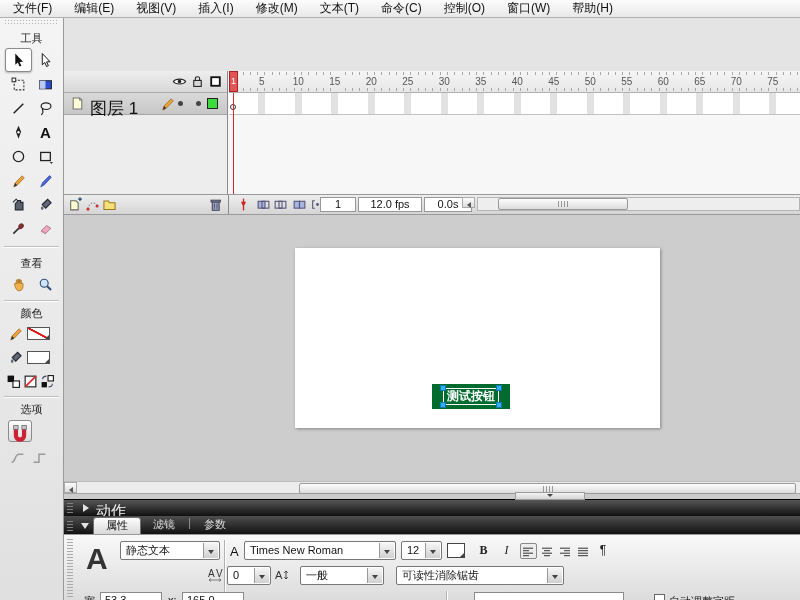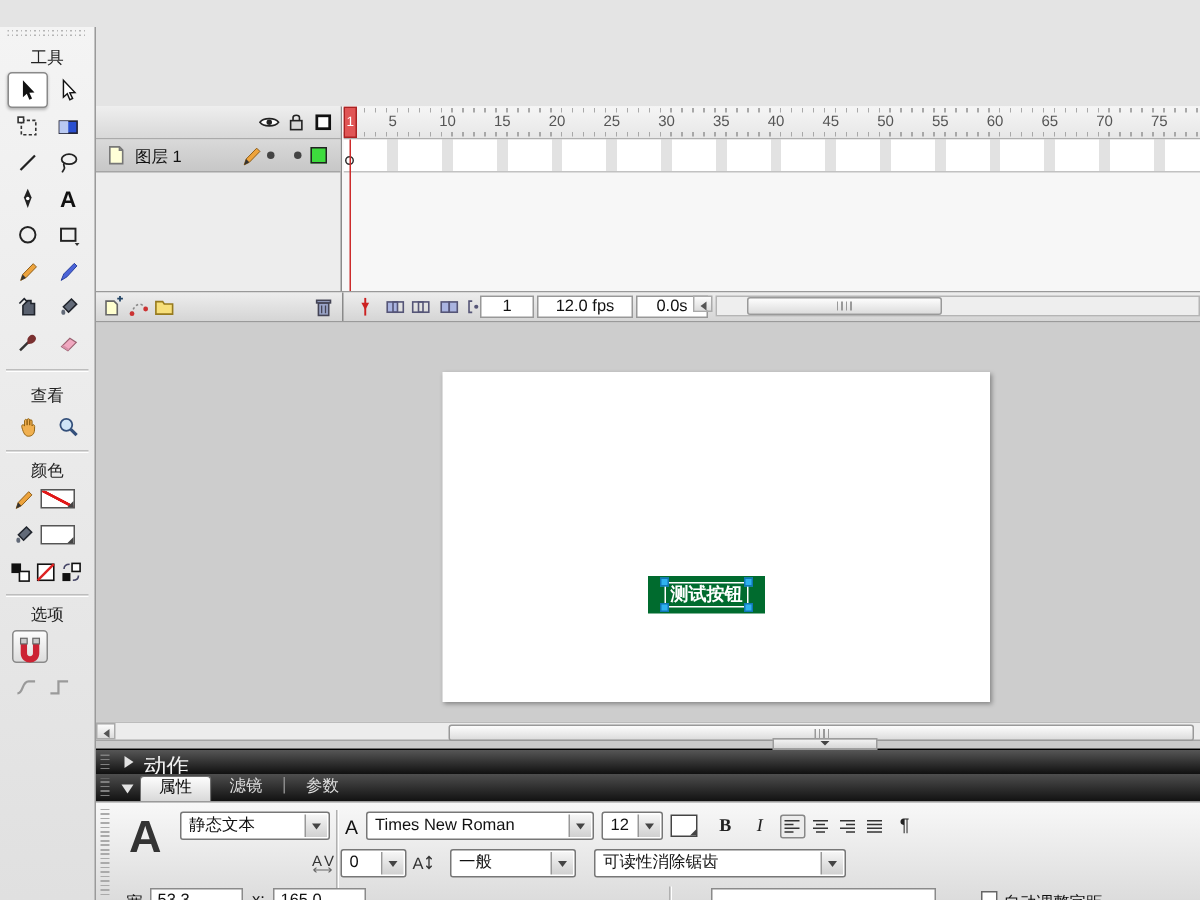--- a/index.html
+++ b/index.html
@@ -38,21 +38,21 @@
   .ebar-sep{position:absolute;top:3px;width:1px;height:16px;background:#b2b2b2;box-shadow:1px 0 0 #fff}
   .ebar-icon{position:absolute;top:4px;width:16px;height:15px}
   #scene-label{position:absolute;left:124px;top:5px;font-size:11px;color:#111}
   
   #timeline{position:absolute;top:53px;left:0;right:0;height:124px;background:#f7f7f7;border-bottom:1px solid #999}
   #tl-left{position:absolute;left:0;top:0;width:164px;height:100%;background:#ededed;border-right:1px solid #8a8a8a}
   #tl-head{position:relative;height:22px;background:linear-gradient(#eee,#d8d8d8);border-bottom:1px solid #aaa}
   #tl-head .icon{position:absolute;top:3px;width:16px;height:16px}
   #layer-row{position:absolute;top:22px;left:0;right:0;height:22px;background:linear-gradient(#d9d9d9,#c7c7c7);border-bottom:1px solid #a5a5a5}
   #layer-row .icon{position:absolute;top:3px;width:16px;height:16px}
-  #layer-name{position:absolute;left:26px;top:4px;font-size:11px;color:#111}
+  #layer-name{position:absolute;left:26px;top:4px;font-size:17px;color:#111}
   .layer-dot{position:absolute;top:8px;width:5px;height:5px;border-radius:50%;background:#444}
   #layer-outline-swatch{position:absolute;left:143px;top:5px;width:11px;height:11px;border:1px solid #222}
   #tl-frames{position:absolute;left:165px;top:0;right:0;height:100%;background:#f7f7f7;overflow:hidden}
   #ruler{position:absolute;top:0;left:0;right:0;height:22px;background:linear-gradient(#f5f5f5,#e7e7e7);border-bottom:1px solid #b0b0b0}
   #ruler:before,#ruler:after{content:"";position:absolute;left:0;right:0;height:3px;background:repeating-linear-gradient(90deg,transparent 0 6.3px,#a8a8a8 6.3px 7.3px)}
   #ruler:before{top:1px}#ruler:after{bottom:1px}
   .ruler-num{position:absolute;top:5px;width:18px;text-align:center;font-size:10px;color:#555}
   #playhead-marker{position:absolute;left:0;top:0;width:9px;height:21px;background:#e05555;border:1px solid #a22;color:#fff;font-size:9px;text-align:center;line-height:19px;z-index:3}
   #frame-strip{position:absolute;top:22px;left:0;right:0;height:22px;background:repeating-linear-gradient(90deg,#fff 0 29.2px,#e2e2e2 29.2px 36.5px);border-bottom:1px solid #c2c2c2}
   .keyframe{position:absolute;left:1px;bottom:4px;width:6px;height:6px;border:1px solid #333;border-radius:50%;background:#fff}
@@ -64,21 +64,21 @@
   .fpsbox{position:absolute;top:2px;height:15px;background:#fff;border:1px solid #989898;font-size:11px;text-align:center;line-height:13px;color:#111}
   
   .scroll-arrow{position:absolute;top:1px;width:13px;height:11px;background:linear-gradient(#fcfcfc,#dcdcdc);border:1px solid #aaa;text-align:center;line-height:9px}
   .tri-left{display:inline-block;width:0;height:0;border-right:4px solid #555;border-top:3px solid transparent;border-bottom:3px solid transparent;margin-top:2px}
   .tri-down{display:inline-block;width:0;height:0;border-top:4px solid #444;border-left:3.5px solid transparent;border-right:3.5px solid transparent}
   .scroll-thumb{position:absolute;top:1px;height:11px;background:linear-gradient(#fdfdfd,#dcdcdc);border:1px solid #999;border-radius:2px}
   .thumb-grip{position:absolute;left:50%;top:2px;margin-left:-5px;width:10px;height:6px;background:repeating-linear-gradient(90deg,#999 0 1px,transparent 1px 3px)}
   #tl-hscroll-track{position:absolute;left:413px;right:0;top:2px;height:14px;background:#eee;border:1px solid #b5b5b5}
   
   #stage{position:absolute;top:197px;left:0;right:0;height:266px;background:#cdcdcd}
-  #canvas{position:absolute;left:231px;top:33px;width:365px;height:220px;background:#fff;box-shadow:1px 1px 3px rgba(0,0,0,.35)}
+  #canvas{position:absolute;left:231px;top:33px;width:365px;height:180px;background:#fff;box-shadow:1px 1px 3px rgba(0,0,0,.35)}
   #stage-button{position:absolute;left:137px;top:136px;width:78px;height:25px;display:flex;align-items:center;justify-content:center}
   #btn-textbox{position:relative;border:1px solid #fff;padding:0 3px;height:17px;line-height:15px;font-size:12px;color:#fff;font-weight:bold;white-space:nowrap}
   .handle{position:absolute;width:6px;height:6px;background:#2eb2ef;border:1px solid #1076b6;z-index:2}
   
   #stage-hscroll{position:absolute;top:463px;left:0;right:0;height:13px;background:#ececec;border-top:1px solid #bbb;border-bottom:1px solid #a5a5a5}
   #collapse-strip{position:absolute;top:476px;left:0;right:0;height:5px;background:#cbcbcb}
   #collapse-handle{position:absolute;top:474px;left:451px;width:70px;height:8px;background:linear-gradient(#f2f2f2,#d5d5d5);border:1px solid #9c9c9c;text-align:center;line-height:4px;z-index:4}
   #collapse-handle .tri-down{border-top-width:3px;border-left-width:3px;border-right-width:3px;vertical-align:top;margin-top:1px}
   
   .dark-grip{position:absolute;left:3px;top:3px;bottom:3px;width:6px;background:repeating-linear-gradient(0deg,#808080 0 1px,transparent 1px 3px)}
@@ -107,20 +107,32 @@
   .plabel{position:absolute;font-size:11px;color:#111}
   .pinput{position:absolute;height:17px;background:#fff;border:1px solid #8a8a8a;font-size:11px;line-height:15px;padding:0 4px;color:#111}
   .pcheck{position:absolute;width:11px;height:11px;background:#fff;border:1px solid #666}
   #pilcrow-btn{position:absolute;top:8px;font-size:12px;color:#222;width:16px;text-align:center}
 </style>
 </head>
 <body>
 
 <div id="app">
 
+  <div id="menu-bar">
+      <div class="menu-item">文件(F)</div>
+      <div class="menu-item">编辑(E)</div>
+      <div class="menu-item">视图(V)</div>
+      <div class="menu-item">插入(I)</div>
+      <div class="menu-item">修改(M)</div>
+      <div class="menu-item">文本(T)</div>
+      <div class="menu-item">命令(C)</div>
+      <div class="menu-item">控制(O)</div>
+      <div class="menu-item">窗口(W)</div>
+      <div class="menu-item">帮助(H)</div>
+    </div>
 
   <div id="toolbar">
     <div class="grip-light"></div>
     <div class="tlabel" style="top:13px">工具</div>
     <div id="tools-grid" style="top:30px"><div class="tool-cell selected"><svg viewBox="0 0 14 14">
             <path d="M4 0.5 L4 11 L6.4 8.9 L8 12.6 L9.7 11.8 L8 8.3 L11.2 8.1 Z" fill="#111"></path>
           </svg></div><div class="tool-cell"><svg viewBox="0 0 14 14">
             <path d="M4 0.5 L4 11 L6.4 8.9 L8 12.6 L9.7 11.8 L8 8.3 L11.2 8.1 Z" fill="#fff" stroke="#111" stroke-width="0.9"></path>
           </svg></div><div class="tool-cell"><svg viewBox="0 0 14 14">
             <rect x="3" y="3" width="9" height="9" fill="none" stroke="#333" stroke-dasharray="2 1.4"></rect>

